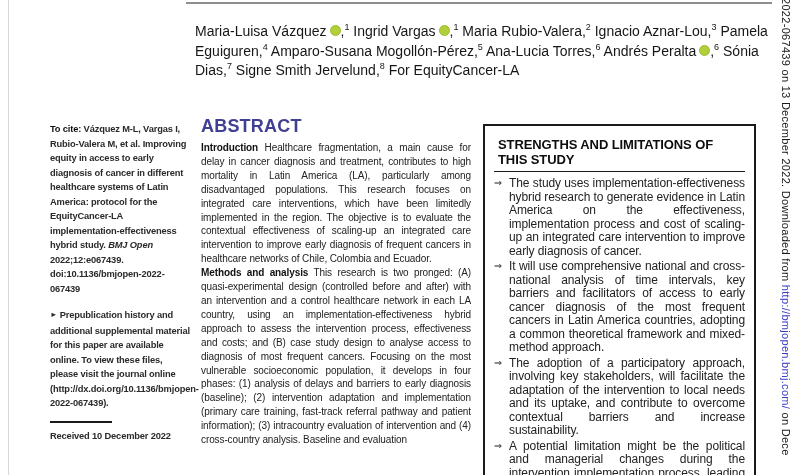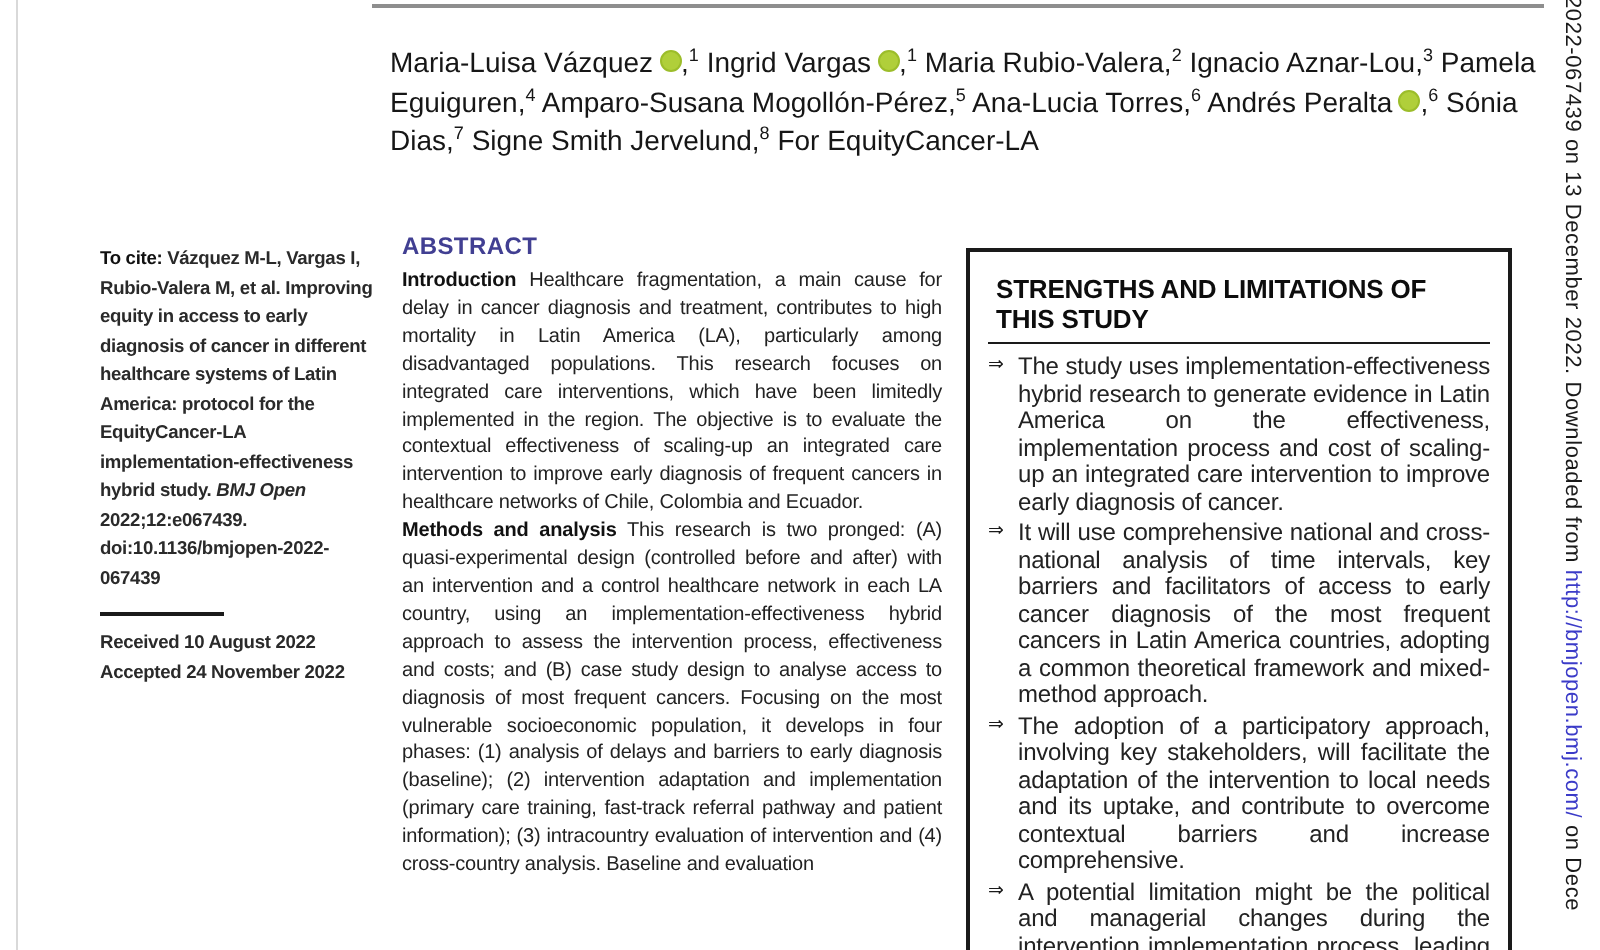--- a/index.html
+++ b/index.html
@@ -22,21 +22,21 @@
   .sidebar p{margin:0;font-weight:bold;}
   .cite b{color:#111;}
   .cite i{font-style:italic;}
   .prepub{margin-top:12px !important;}
   .prepub .tri{font-size:7.5px;position:relative;top:-1px;}
   .side-rule{width:62px;height:2px;background:#1a1a1a;margin:10px 0 6px 0;}
   .dates{color:#2a2a2a;}
 
   
   .abstract{position:absolute;left:201px;top:116px;width:270px;}
-  .abstract h2{margin:0 0 4px 0;font-size:12px;letter-spacing:0.2px;color:#413f92;}
+  .abstract h2{margin:0 0 4px 0;font-size:18px;letter-spacing:0.2px;color:#413f92;}
   .abstract p{margin:0;font-size:10px;line-height:13.9px;text-align:justify;
     letter-spacing:-0.1px;color:#222;}
   .abstract p b{color:#111;}
 
   
   .strengths{position:absolute;left:483px;top:124px;width:273px;height:380px;
     border:2px solid #1a1a1a;box-sizing:border-box;padding:7px 9px 0 9px;background:#fff;}
   .strengths h3{margin:4px;font-size:13px;letter-spacing:-0.1px;color:#0d0d0d;}
   .s-rule{height:1px;background:#1a1a1a;margin:4px 0 5px 0;}
   .bullet{display:flex;margin-bottom:2px;}
@@ -56,23 +56,23 @@
   <div class="left-edge"></div>
   <div class="top-rule"></div>
 
   <div class="authors">
     <span id="author-items"><span><span>Maria-Luisa Vázquez</span><span class="orcid-dot"></span>,<sup>1</sup></span> <span><span>Ingrid Vargas</span><span class="orcid-dot"></span>,<sup>1</sup></span> <span><span>Maria Rubio-Valera</span>,<sup>2</sup></span> <span><span>Ignacio Aznar-Lou</span>,<sup>3</sup></span> <span><span>Pamela Eguiguren</span>,<sup>4</sup></span> <span><span>Amparo-Susana Mogollón-Pérez</span>,<sup>5</sup></span> <span><span>Ana-Lucia Torres</span>,<sup>6</sup></span> <span><span>Andrés Peralta</span><span class="orcid-dot"></span>,<sup>6</sup></span> <span><span>Sónia Dias</span>,<sup>7</sup></span> <span><span>Signe Smith Jervelund</span>,<sup>8</sup></span> </span>
     <span>For EquityCancer-LA</span>
   </div>
 
   <div class="sidebar">
     <p class="cite"><b>To cite:</b><span> Vázquez M-L, Vargas I, Rubio-Valera M, et al. Improving equity in access to early diagnosis of cancer in different healthcare systems of Latin America: protocol for the EquityCancer-LA implementation-effectiveness hybrid study. </span><i>BMJ Open</i><span> 2022;12:e067439. doi:10.1136/bmjopen-2022-067439</span></p>
+    <p class="prepub"><span class="tri">►</span> <span>Prepublication history and additional supplemental material for this paper are available online. To view these files, please visit the journal online (http://dx.doi.org/10.1136/bmjopen-2022-067439).</span></p>
     <div class="side-rule"></div>
-    <p class="dates">Received 10 August 2022</p>
-    <p class="dates">Accepted 24 November 2022</p>
+    <p class="dates">Received 10 December 2022</p>
   </div>
 
   <div class="abstract">
     <h2>ABSTRACT</h2>
     <p><b>Introduction</b> <span>Healthcare fragmentation, a main cause for delay in cancer diagnosis and treatment, contributes to high mortality in Latin America (LA), particularly among disadvantaged populations. This research focuses on integrated care interventions, which have been limitedly implemented in the region. The objective is to evaluate the contextual effectiveness of scaling-up an integrated care intervention to improve early diagnosis of frequent cancers in healthcare networks of Chile, Colombia and Ecuador.</span></p>
     <p><b>Methods and analysis</b> <span>This research is two pronged: (A) quasi-experimental design (controlled before and after) with an intervention and a control healthcare network in each LA country, using an implementation-effectiveness hybrid approach to assess the intervention process, effectiveness and costs; and (B) case study design to analyse access to diagnosis of most frequent cancers. Focusing on the most vulnerable socioeconomic population, it develops in four phases: (1) analysis of delays and barriers to early diagnosis (baseline); (2) intervention adaptation and implementation (primary care training, fast-track referral pathway and patient information); (3) intracountry evaluation of intervention and (4) cross-country analysis. Baseline and evaluation</span></p>
   </div>
 
   <div class="strengths">
     <h3>STRENGTHS AND LIMITATIONS OF THIS STUDY</h3>
@@ -81,21 +81,21 @@
         <div class="bullet">
           <span class="barrow">⇒</span>
           <span class="btext">The study uses implementation-effectiveness hybrid research to generate evidence in Latin America on the effectiveness, implementation process and cost of scaling-up an integrated care intervention to improve early diagnosis of cancer.</span>
         </div>
         <div class="bullet">
           <span class="barrow">⇒</span>
           <span class="btext">It will use comprehensive national and cross-national analysis of time intervals, key barriers and facilitators of access to early cancer diagnosis of the most frequent cancers in Latin America countries, adopting a common theoretical framework and mixed-method approach.</span>
         </div>
         <div class="bullet">
           <span class="barrow">⇒</span>
-          <span class="btext">The adoption of a participatory approach, involving key stakeholders, will facilitate the adaptation of the intervention to local needs and its uptake, and contribute to overcome contextual barriers and increase comprehensive.</span>
+          <span class="btext">The adoption of a participatory approach, involving key stakeholders, will facilitate the adaptation of the intervention to local needs and its uptake, and contribute to overcome contextual barriers and increase sustainability.</span>
         </div>
         <div class="bullet">
           <span class="barrow">⇒</span>
           <span class="btext">A potential limitation might be the political and managerial changes during the intervention implementation process, leading to limited institutional support for the interventions and its participatory process.</span>
         </div>
         <div class="bullet">
           <span class="barrow">⇒</span>
           <span class="btext">The absence of a centralised and training cancer</span>
         </div>
       </div>

